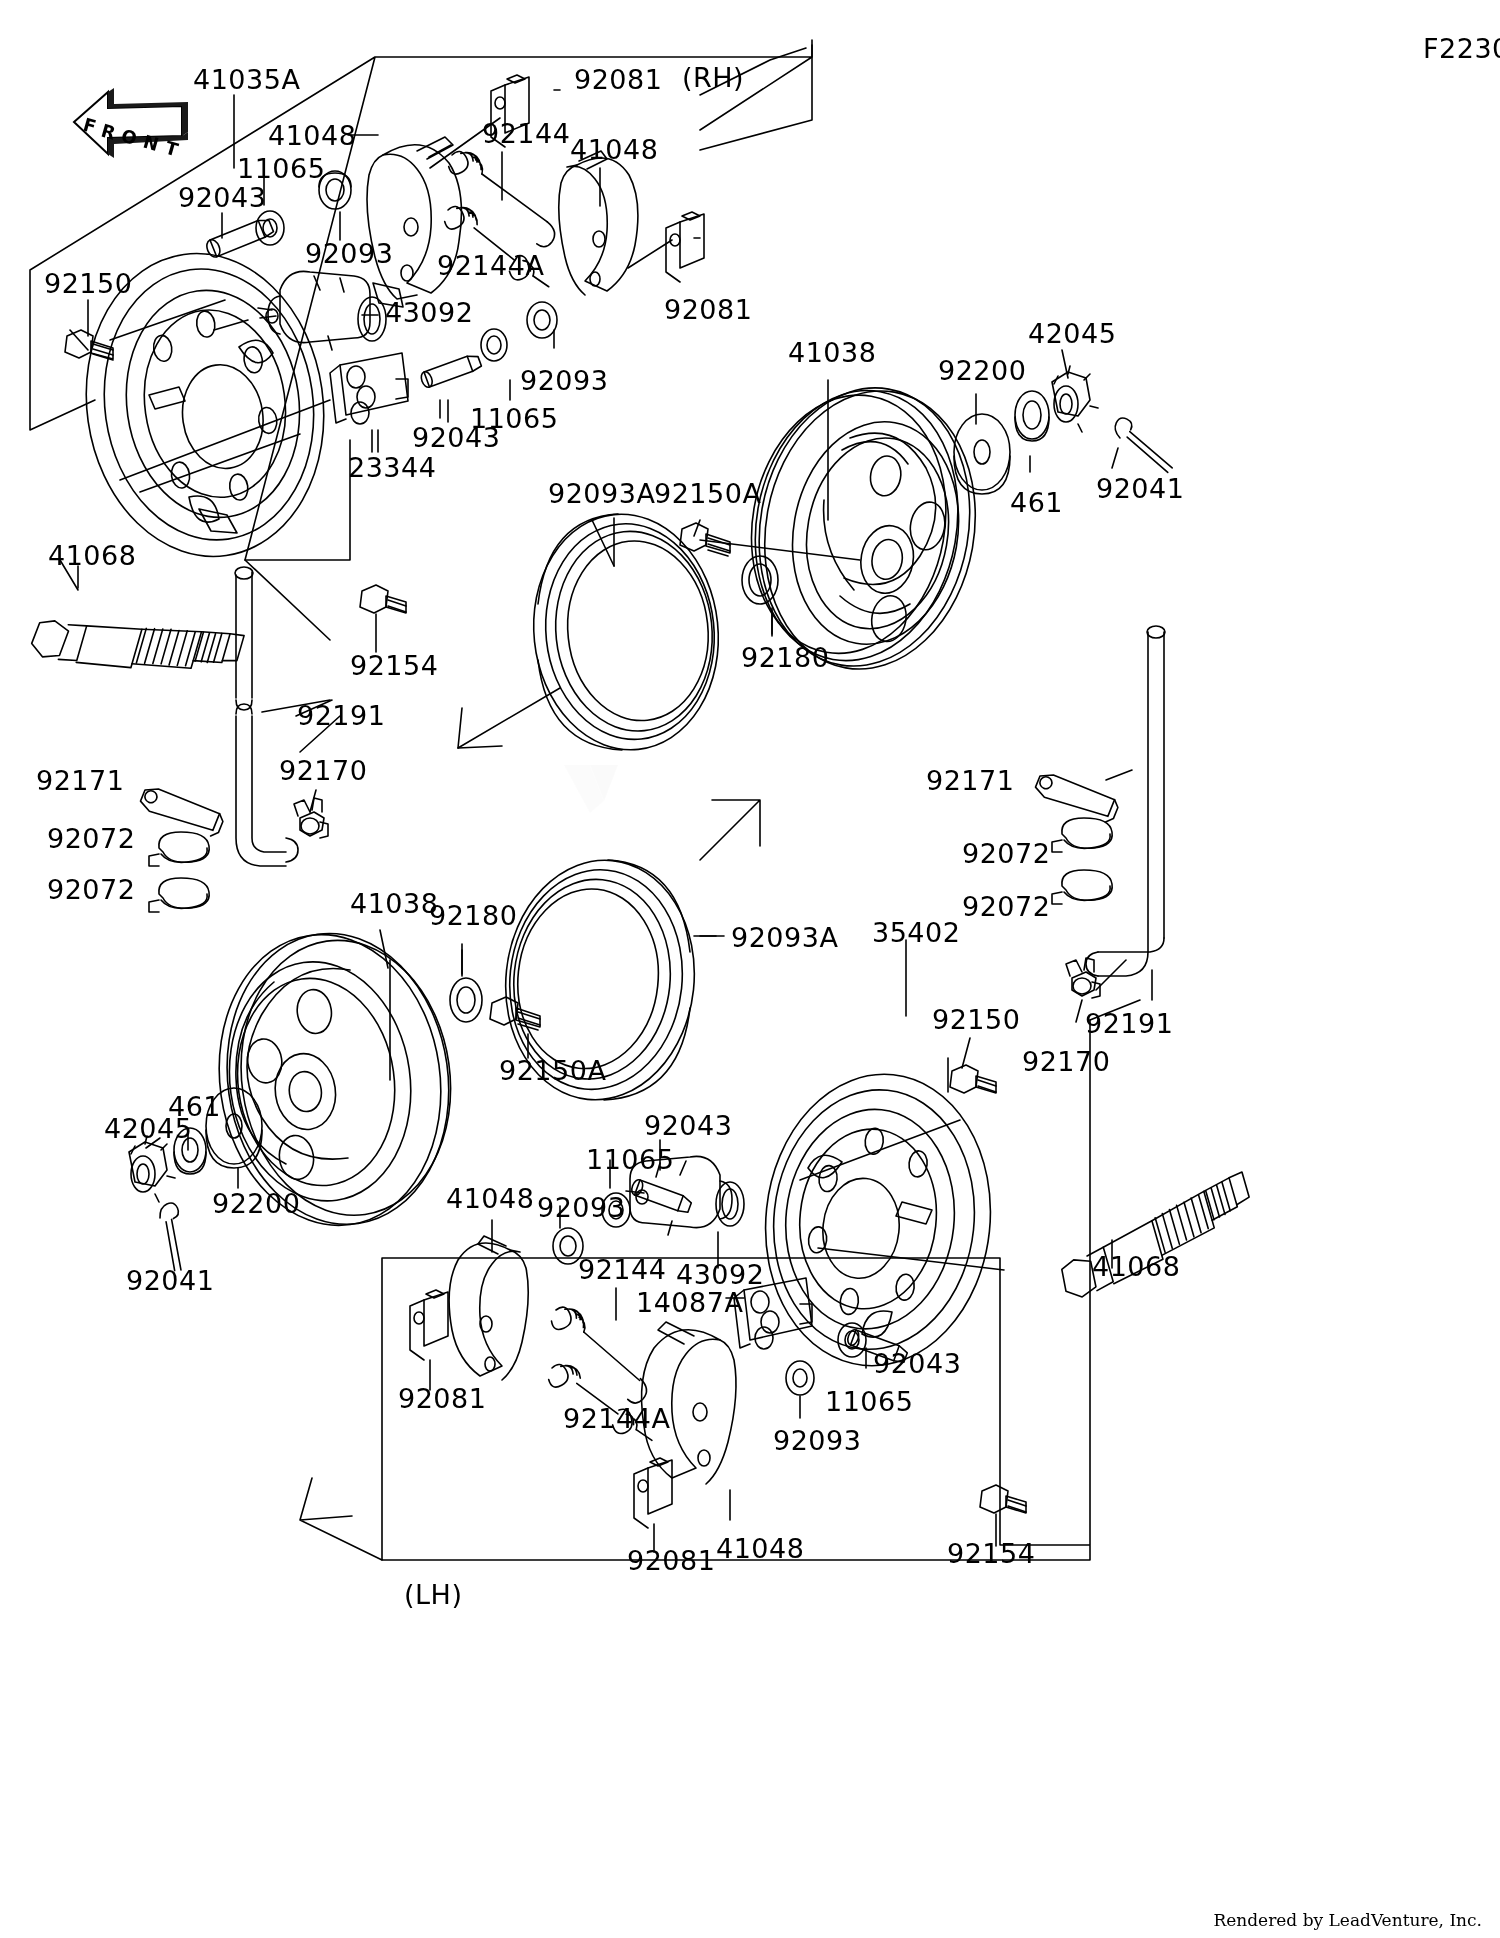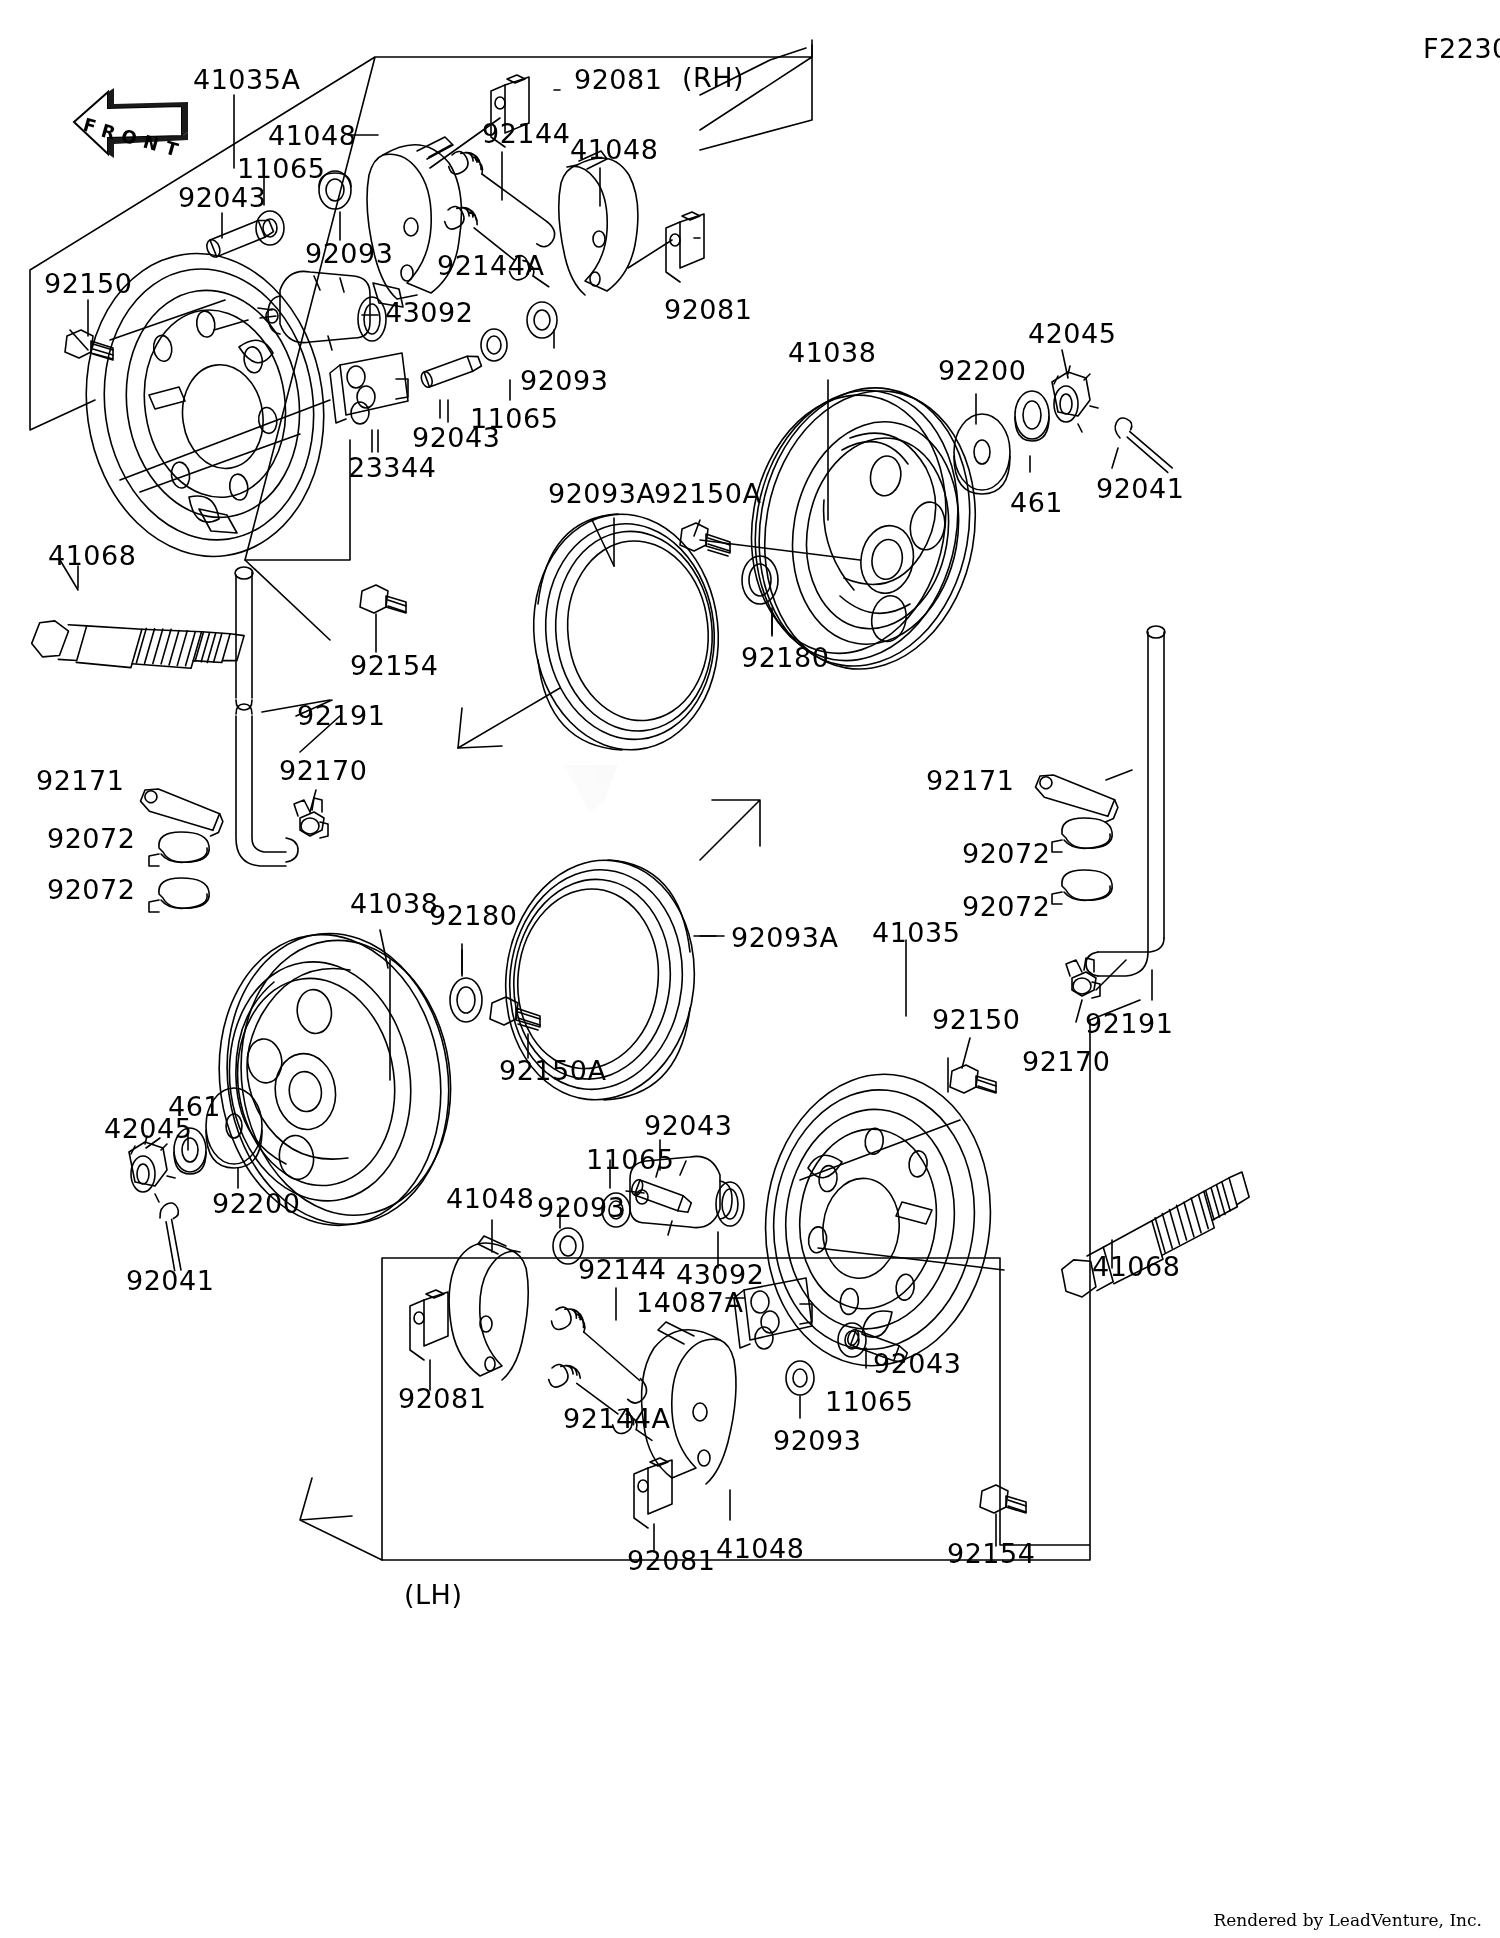--- a/index.html
+++ b/index.html
@@ -651,21 +651,21 @@
     <div class="lbl" style="left:104px;top:1113px;">42045</div>
     <div class="lbl" style="left:168px;top:1091px;">461</div>
     <div class="lbl" style="left:212px;top:1188px;">92200</div>
     <div class="lbl" style="left:126px;top:1265px;">92041</div>
 
     <div class="lbl" style="left:926px;top:765px;">92171</div>
     <div class="lbl" style="left:962px;top:838px;">92072</div>
     <div class="lbl" style="left:962px;top:891px;">92072</div>
     <div class="lbl" style="left:1085px;top:1008px;">92191</div>
     <div class="lbl" style="left:1022px;top:1046px;">92170</div>
-    <div class="lbl" style="left:872px;top:917px;">41035</div>
+    <div class="lbl" style="left:872px;top:917px;">35402</div>
     <div class="lbl" style="left:932px;top:1004px;">92150</div>
 
     <div class="lbl" style="left:446px;top:1183px;">41048</div>
     <div class="lbl" style="left:537px;top:1192px;">92093</div>
     <div class="lbl" style="left:586px;top:1144px;">11065</div>
     <div class="lbl" style="left:644px;top:1110px;">92043</div>
     <div class="lbl" style="left:676px;top:1259px;">43092</div>
     <div class="lbl" style="left:636px;top:1287px;">14087A</div>
     <div class="lbl" style="left:578px;top:1254px;">92144</div>
     <div class="lbl" style="left:563px;top:1403px;">92144A</div>

